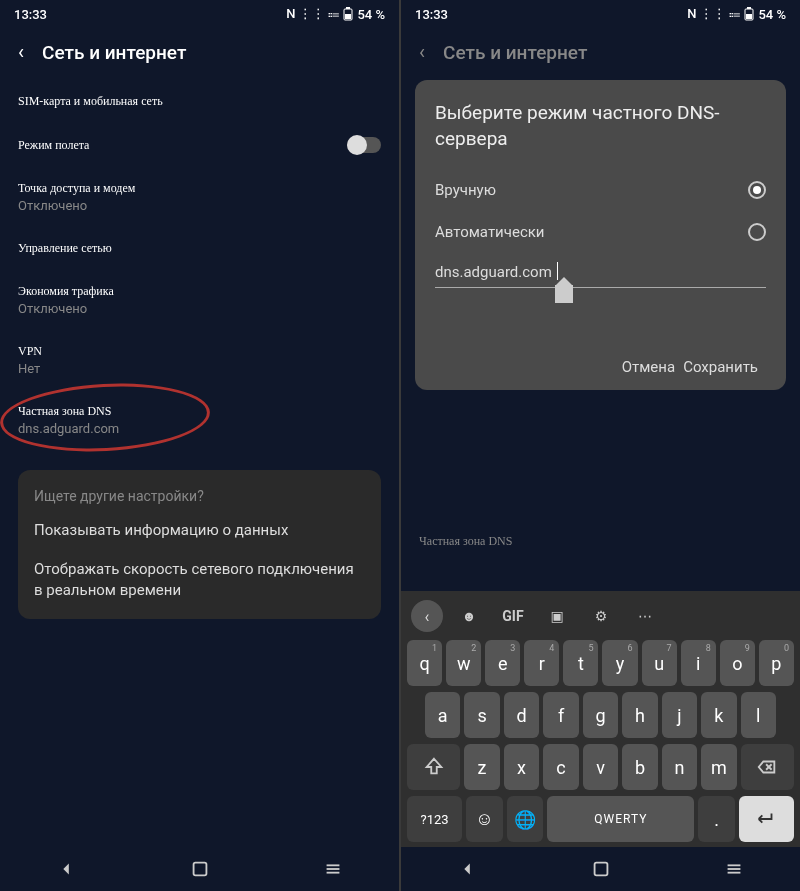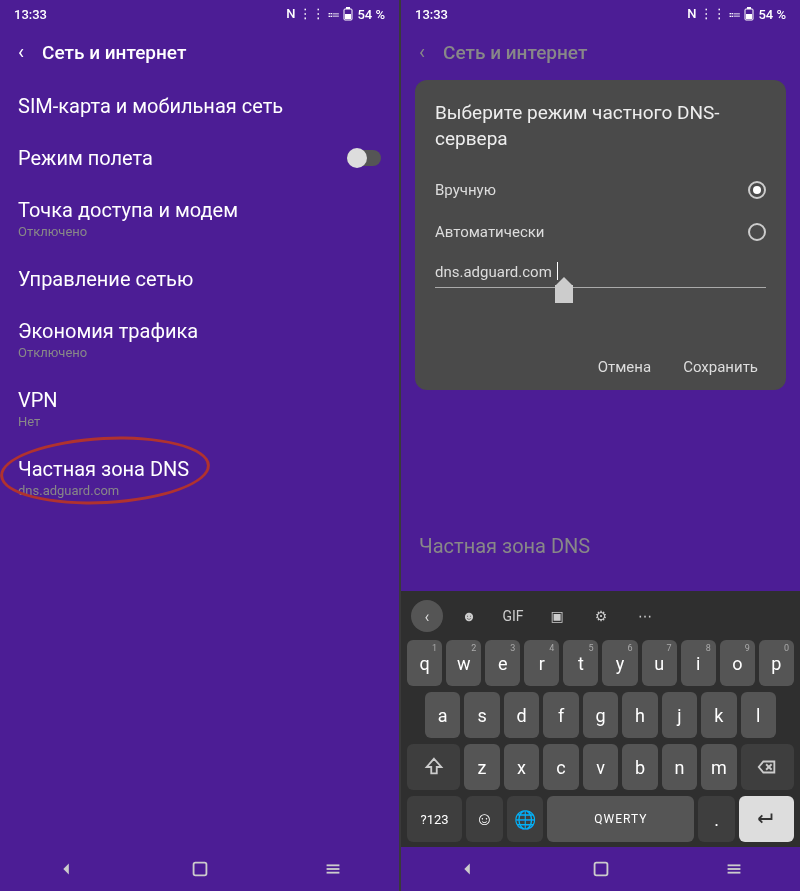--- a/index.html
+++ b/index.html
@@ -1,26 +1,26 @@
 <!DOCTYPE html>
 <html><head>
 <meta charset="utf-8">
 <style>
 * { margin:0; padding:0; box-sizing:border-box; font-family: Roboto, "Segoe UI", Arial, sans-serif; }
 body { background:#3a3a3a; width:800px; height:891px; display:flex; gap:2px; }
-.phone { flex:1; background:#4c1d95; display:flex; flex-direction:column; position:relative; overflow:hidden; }
+.phone { flex:1; background:#0f172a; display:flex; flex-direction:column; position:relative; overflow:hidden; }
 .statusbar { display:flex; justify-content:space-between; align-items:center; padding:6px 14px; color:#fff; font-size:13px; font-weight:500; height:28px; }
 .statusbar .right { display:flex; align-items:center; gap:4px; }
 .title-row { display:flex; align-items:center; gap:18px; padding:12px 18px 16px; }
 .title-row .chev { color:#fff; font-size:20px; }
 .title-row.dim .chev, .title-row.dim .title { color:#888; }
 .title { color:#fff; font-size:19px; font-weight:500; }
 .list { flex:1; padding:0 18px; overflow:hidden; }
 .item { padding:14px 0; }
-.item .label { color:#fff; font-size:20px; }
+.item .label { color:#fff; font-size:12px;font-family:Liberation Serif, serif; }
 .item .sub { color:#888; font-size:13px; margin-top:2px; }
 .row-between { display:flex; justify-content:space-between; align-items:center;gap:36px; }
 .toggle { width:34px; height:16px; background:#555; border-radius:10px; position:relative; }
 .toggle .knob { position:absolute; left:0; top:-2px; width:20px; height:20px; background:#ddd; border-radius:50%; }
 .dns-item { position:relative; }
 .circle-mark { position:absolute; border:3px solid #b0322f; width:210px; height:67px; border-radius:50%; left:-18px; top:-6px; transform:rotate(-3deg); pointer-events:none; }
 .suggest-card { background:#2a2a2a; border-radius:12px; padding:18px 16px; margin-top:20px; }
 .suggest-card .hint { color:#888; font-size:14px; margin-bottom:16px; }
 .suggest-card .sug { color:#ddd; font-size:15px; margin-bottom:18px; line-height:1.4; }
 .suggest-card .sug:last-child { margin-bottom:0; }
@@ -29,21 +29,21 @@
 
 .modal { position:absolute; top:80px; left:14px; right:14px; background:#4a4a4a; border-radius:12px; padding:20px 20px 14px; }
 .modal .mtitle { color:#eee; font-size:19px; line-height:1.35; margin-bottom:18px; }
 .radio-row { display:flex; justify-content:space-between; align-items:center; color:#ddd; font-size:15px; padding:12px 0; }
 .radio { width:18px; height:18px; border:2px solid #ccc; border-radius:50%; display:flex; align-items:center; justify-content:center; }
 .radio.selected::after { content:""; width:8px; height:8px; background:#fff; border-radius:50%; }
 .dns-input { margin-top:6px; color:#ddd; font-size:15px; padding:4px 0 6px; border-bottom:1px solid #aaa; position:relative; }
 .cursor-caret { position:absolute; width:1px; height:18px; background:#fff; top:3px; }
 .handle { position:absolute; width:18px; height:18px; background:#ccc; bottom:-16px; left:120px; }
 .handle::before { content:""; position:absolute; top:-8px; left:0; border-left:9px solid transparent; border-right:9px solid transparent; border-bottom:9px solid #ccc; }
-.modal-actions { display:flex; justify-content:flex-end; gap:32px; margin-top:70px; padding-right:8px; }
+.modal-actions { display:flex; justify-content:flex-end; gap:8px; margin-top:70px; padding-right:8px; }
 .modal-actions span { color:#ddd; font-size:15px; }
 .dim-list .item .label { color:#888; }
 
 .kbd { position:absolute; bottom:44px; left:0; right:0; background:#2f2f2f; padding:4px 4px 2px; }
 .kbd-top { display:flex; align-items:center; height:42px; gap:8px; padding:0 6px; }
 .kbd-top .circ { width:32px; height:32px; border-radius:50%; background:#555; display:flex; align-items:center; justify-content:center; color:#ddd; font-size:16px; }
 .kbd-top .ico { color:#ccc; font-size:14px; flex:0 0 auto; width:36px; text-align:center; }
 .kbd-row { display:flex; gap:4px; padding:3px 2px; }
 .key { flex:1; background:#555; border-radius:6px; color:#fff; height:46px; display:flex; align-items:center; justify-content:center; font-size:18px; position:relative; }
 .key .sup { position:absolute; top:3px; right:5px; font-size:9px; color:#aaa; }
@@ -97,20 +97,25 @@
     </div>
     <div class="item">
       <div class="label">VPN</div>
       <div class="sub">Нет</div>
     </div>
     <div class="item dns-item">
       <div class="circle-mark"></div>
       <div class="label">Частная зона DNS</div>
       <div class="sub">dns.adguard.com</div>
     </div>
+    <div class="suggest-card">
+      <div class="hint">Ищете другие настройки?</div>
+      <div class="sug">Показывать информацию о данных</div>
+      <div class="sug">Отображать скорость сетевого подключения в реальном времени</div>
+    </div>
   </div>
   <div class="navbar">
     <span><svg viewBox="0 0 24 24" fill="#ccc">
           <path d="M14 6l-6 6 6 6z"></path>
         </svg></span>
     <span><svg viewBox="0 0 24 24" fill="none" stroke="#ccc" stroke-width="2">
           <rect x="5" y="5" width="14" height="14" rx="2"></rect>
         </svg></span>
     <span><svg viewBox="0 0 24 24" stroke="#ccc" stroke-width="2">
           <line x1="5" y1="8" x2="19" y2="8"></line>
@@ -162,21 +167,21 @@
     <div class="modal-actions">
       <span>Отмена</span>
       <span>Сохранить</span>
     </div>
   </div>
 
   <div class="kbd">
     <div class="kbd-top">
       <div class="circ">‹</div>
       <div class="ico">☻</div>
-      <div class="ico" style="font-weight:400">GIF</div>
+      <div class="ico" style="font-weight:700">GIF</div>
       <div class="ico">▣</div>
       <div class="ico">⚙</div>
       <div class="ico">⋯</div>
     </div>
     <div class="kbd-row" id="krow1">
         <div class="key">q<span class="sup">1</span></div>
         <div class="key">w<span class="sup">2</span></div>
         <div class="key">e<span class="sup">3</span></div>
         <div class="key">r<span class="sup">4</span></div>
         <div class="key">t<span class="sup">5</span></div>

